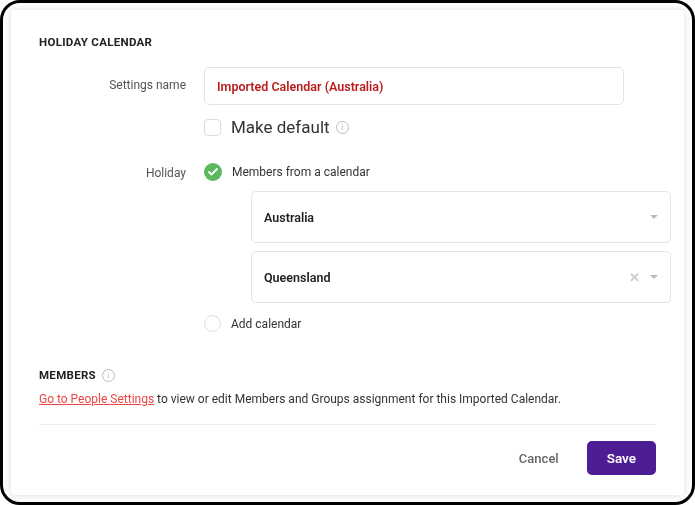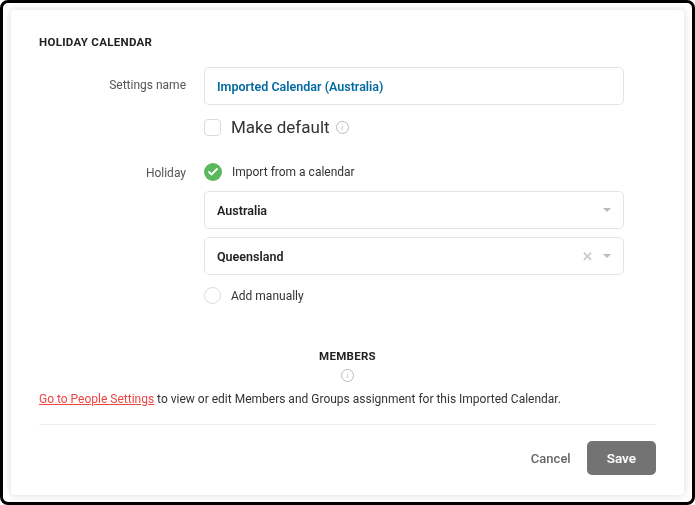--- a/index.html
+++ b/index.html
@@ -7,21 +7,21 @@
     font-family: -apple-system, BlinkMacSystemFont, "Segoe UI", Roboto, "Helvetica Neue", Arial, sans-serif;
     background: #fff;
     width: 695px;
     height: 505px;
     overflow: hidden;
   }
   .outer {
     width: 695px;
     height: 505px;
     border: 3px solid #000;
-    border-radius: 8px;
+    border-radius: 20px;
     position: relative;
   }
   .panel {
     position: absolute;
     top: 7px; left: 8px; right: 8px; bottom: 7px;
     background: #fff;
     border-radius: 4px;
     box-shadow: 0 0 8px rgba(0,0,0,0.15);
     padding: 25px 28px 20px 28px;
     display: flex;
@@ -53,21 +53,21 @@
     max-width: 420px;
   }
   .text-input {
     width: 100%;
     border: 1px solid #e4e4e4;
     border-radius: 5px;
     height: 38px;
     padding: 0 12px;
     font-size: 12.5px;
     font-weight: 600;
-    color: #0369a1;
+    color: #b91c1c;
     outline: none;
     font-family: inherit;
   }
   .checkbox-row {
     display: flex;
     align-items: center;
     margin-top: 12px;
   }
   .checkbox {
     width: 17px;
@@ -119,30 +119,31 @@
     margin-right: 10px;
   }
   .radio-label {
     font-size: 12px;
     color: #333;
   }
   .select-box {
     width: 100%;
     border: 1px solid #e4e4e4;
     border-radius: 5px;
-    height: 38px;
+    height: 52px;
     padding: 0 12px;
     font-size: 12.5px;
     font-weight: 600;
     color: #222;
     display: flex;
     align-items: center;
     justify-content: space-between;
     margin-bottom: 8px;
     cursor: pointer;
+    margin-left: 47px;
   }
   .select-icons {
     display: flex;
     align-items: center;
     gap: 10px;
   }
   .caret-down {
     width: 0; height: 0;
     border-left: 4px solid transparent;
     border-right: 4px solid transparent;
@@ -153,52 +154,51 @@
     color: #ccc;
     line-height: 1;
   }
   .spacer { flex: 1; }
   .members-heading {
     display: flex;
     align-items: center;
     gap: 6px;
     margin-top: 8px;
     margin-bottom: 10px;
-    flex-direction: column;
   }
   .members-text {
     font-size: 12px;
     color: #333;
     margin-bottom: 18px;
   }
   .link {
     color: #ef4444;
     margin-top: 25px;
   }
   .divider {
     border-top: 1px solid #eee;
     margin-bottom: 16px;
   }
   .footer {
     display: flex;
     justify-content: flex-end;
     align-items: center;
-    gap: 16px;
+    gap: 28px;
   }
   .btn-cancel {
     background: none;
     border: none;
     color: #666;
     font-size: 13px;
     font-weight: 500;
     cursor: pointer;
     font-family: inherit;
   }
   .btn-save {
-    background: #737373;
+    background: #4c1d95;
     border: none;
     color: #fff;
     font-size: 13.5px;
     font-weight: 600;
     padding: 9px 20px;
     border-radius: 5px;
     cursor: pointer;
     font-family: inherit;
   }
 </style>
@@ -225,41 +225,41 @@
     <div class="form-row" style="margin-top:16px;">
       <div class="form-label" style="padding-top:3px;">Holiday</div>
       <div class="form-control-col">
 
         <div class="radio-row">
           <div class="radio-on">
             <svg width="10" height="8" viewBox="0 0 10 8">
                 <path d="M1 4 L3.5 6.5 L9 1" stroke="#fff" stroke-width="1.8" fill="none" stroke-linecap="round" stroke-linejoin="round"></path>
               </svg>
           </div>
-          <span class="radio-label">Import from a calendar</span>
+          <span class="radio-label">Members from a calendar</span>
         </div>
 
         <div class="select-box">
           <span>Australia</span>
           <div class="select-icons">
             <span class="caret-down"></span>
           </div>
         </div>
 
         <div class="select-box">
           <span>Queensland</span>
           <div class="select-icons">
             <span class="clear-x">✕</span>
             <span class="caret-down"></span>
           </div>
         </div>
 
         <div class="radio-row" style="margin-top:12px;">
           <div class="radio-off"></div>
-          <span class="radio-label">Add manually</span>
+          <span class="radio-label">Add calendar</span>
         </div>
 
       </div>
     </div>
 
     <div class="spacer"></div>
 
     <div class="members-heading">
       <span class="section-title" style="margin-bottom:0;">MEMBERS</span>
       <span class="info-icon">i</span>

